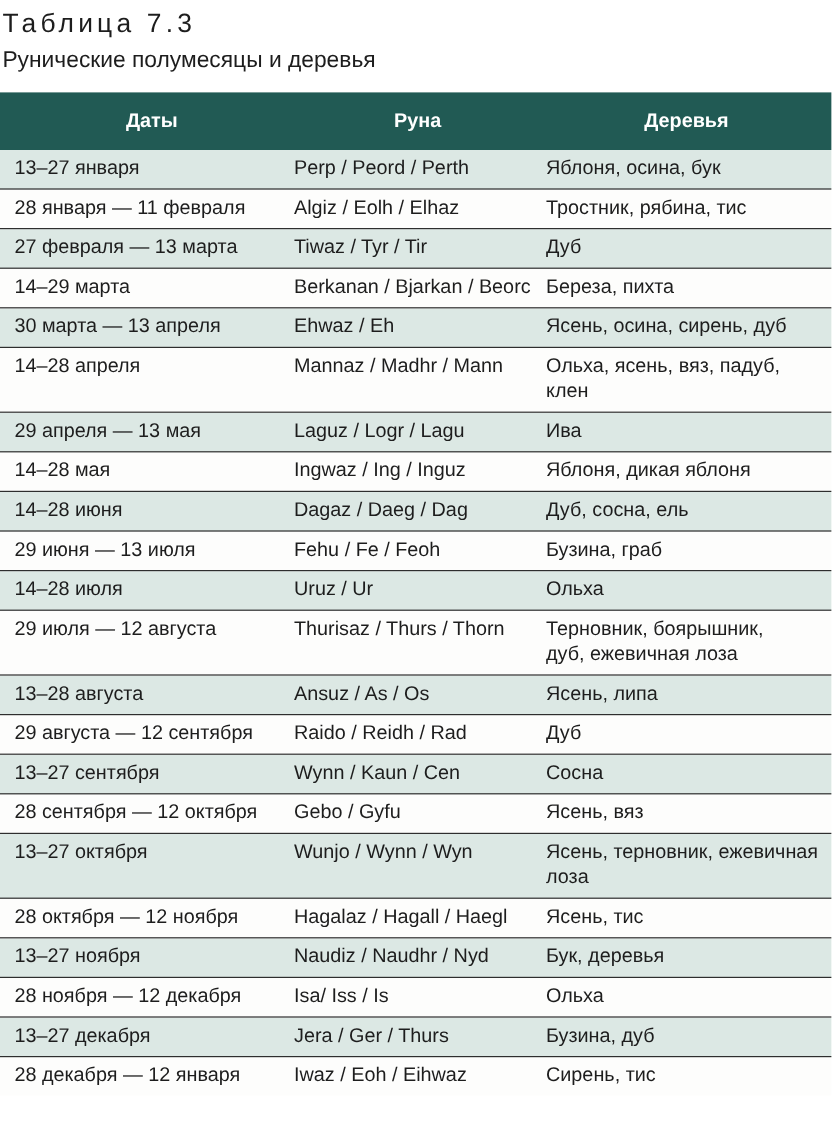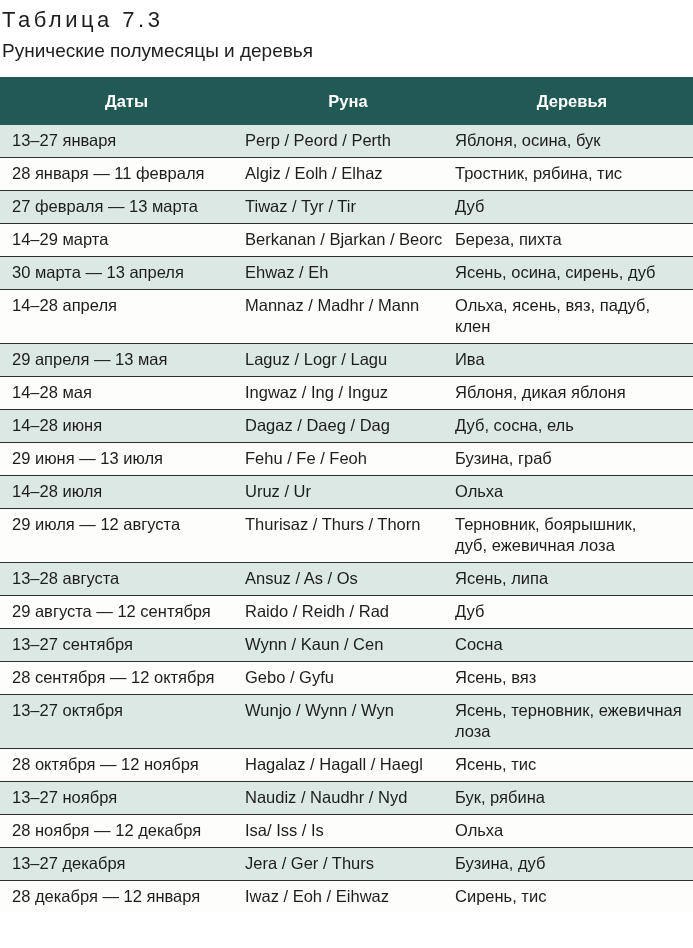--- a/index.html
+++ b/index.html
@@ -173,21 +173,21 @@
 лоза</td>
         </tr>
         <tr>
           <td>28 октября — 12 ноября</td>
           <td>Hagalaz / Hagall / Haegl</td>
           <td>Ясень, тис</td>
         </tr>
         <tr>
           <td>13–27 ноября</td>
           <td>Naudiz / Naudhr / Nyd</td>
-          <td>Бук, рябина</td>
+          <td>Бук, деревья</td>
         </tr>
         <tr>
           <td>28 ноября — 12 декабря</td>
           <td>Isa/ Iss / Is</td>
           <td>Ольха</td>
         </tr>
         <tr>
           <td>13–27 декабря</td>
           <td>Jera / Ger / Thurs</td>
           <td>Бузина, дуб</td>

